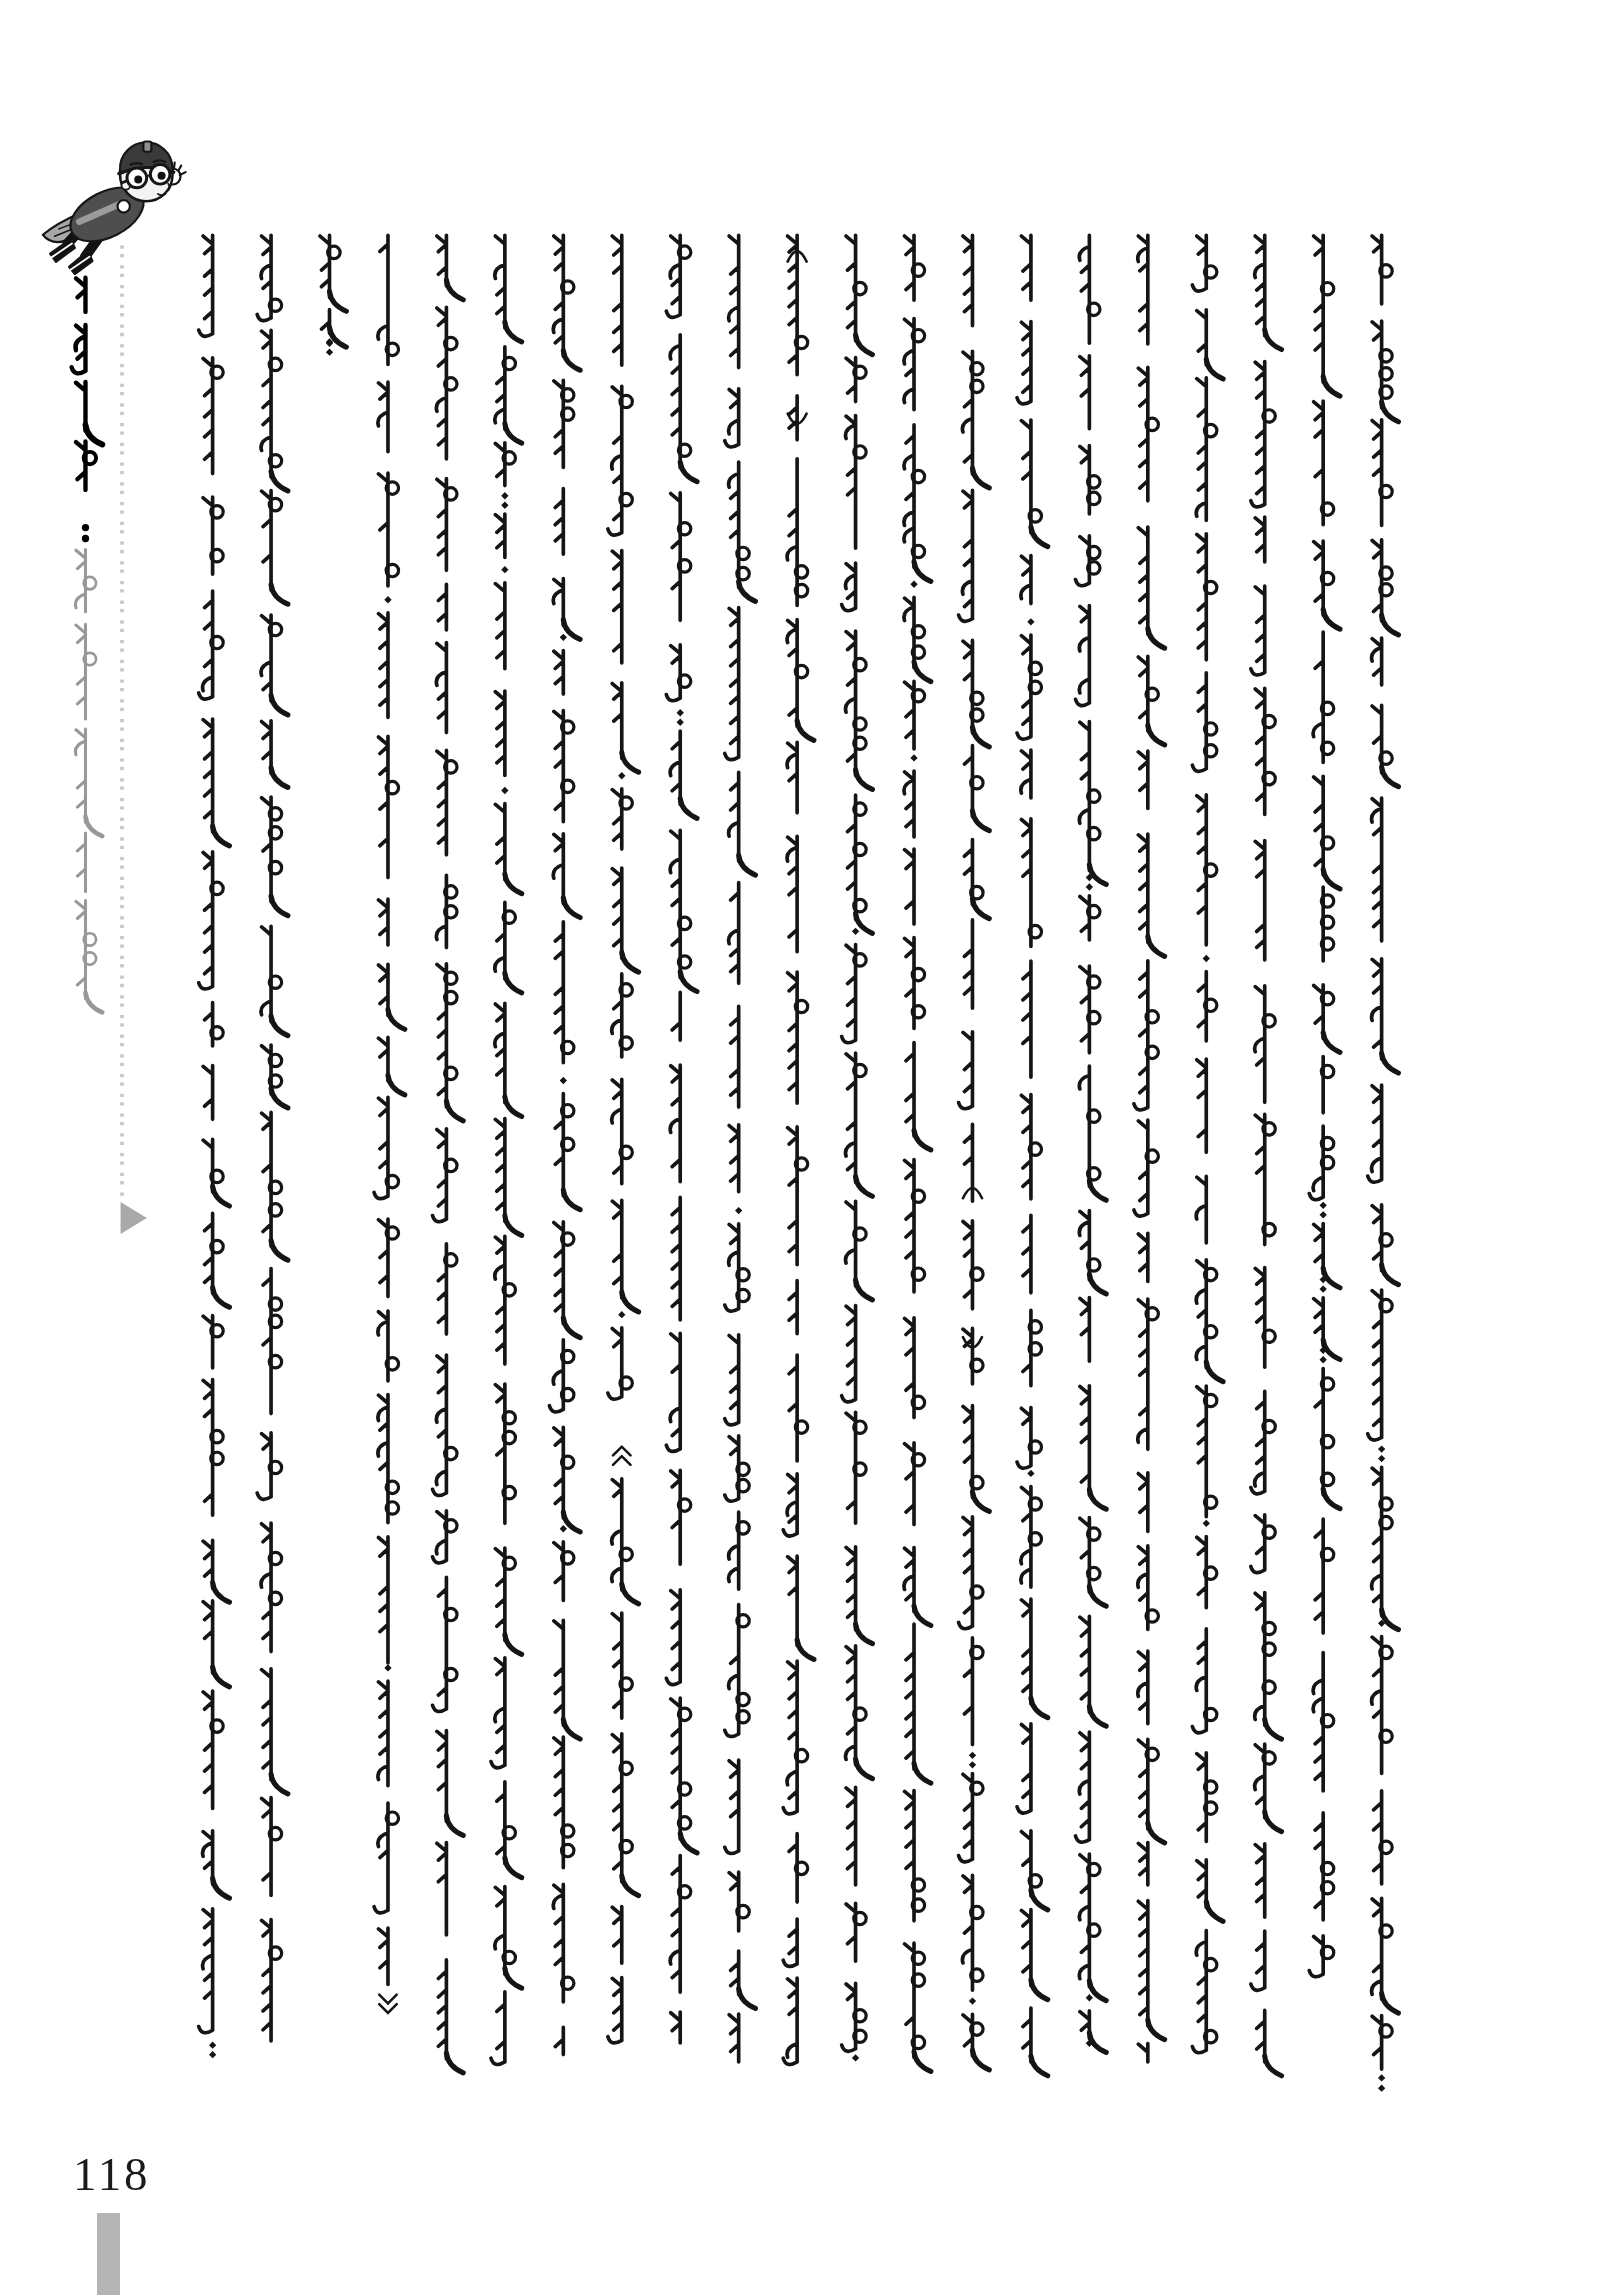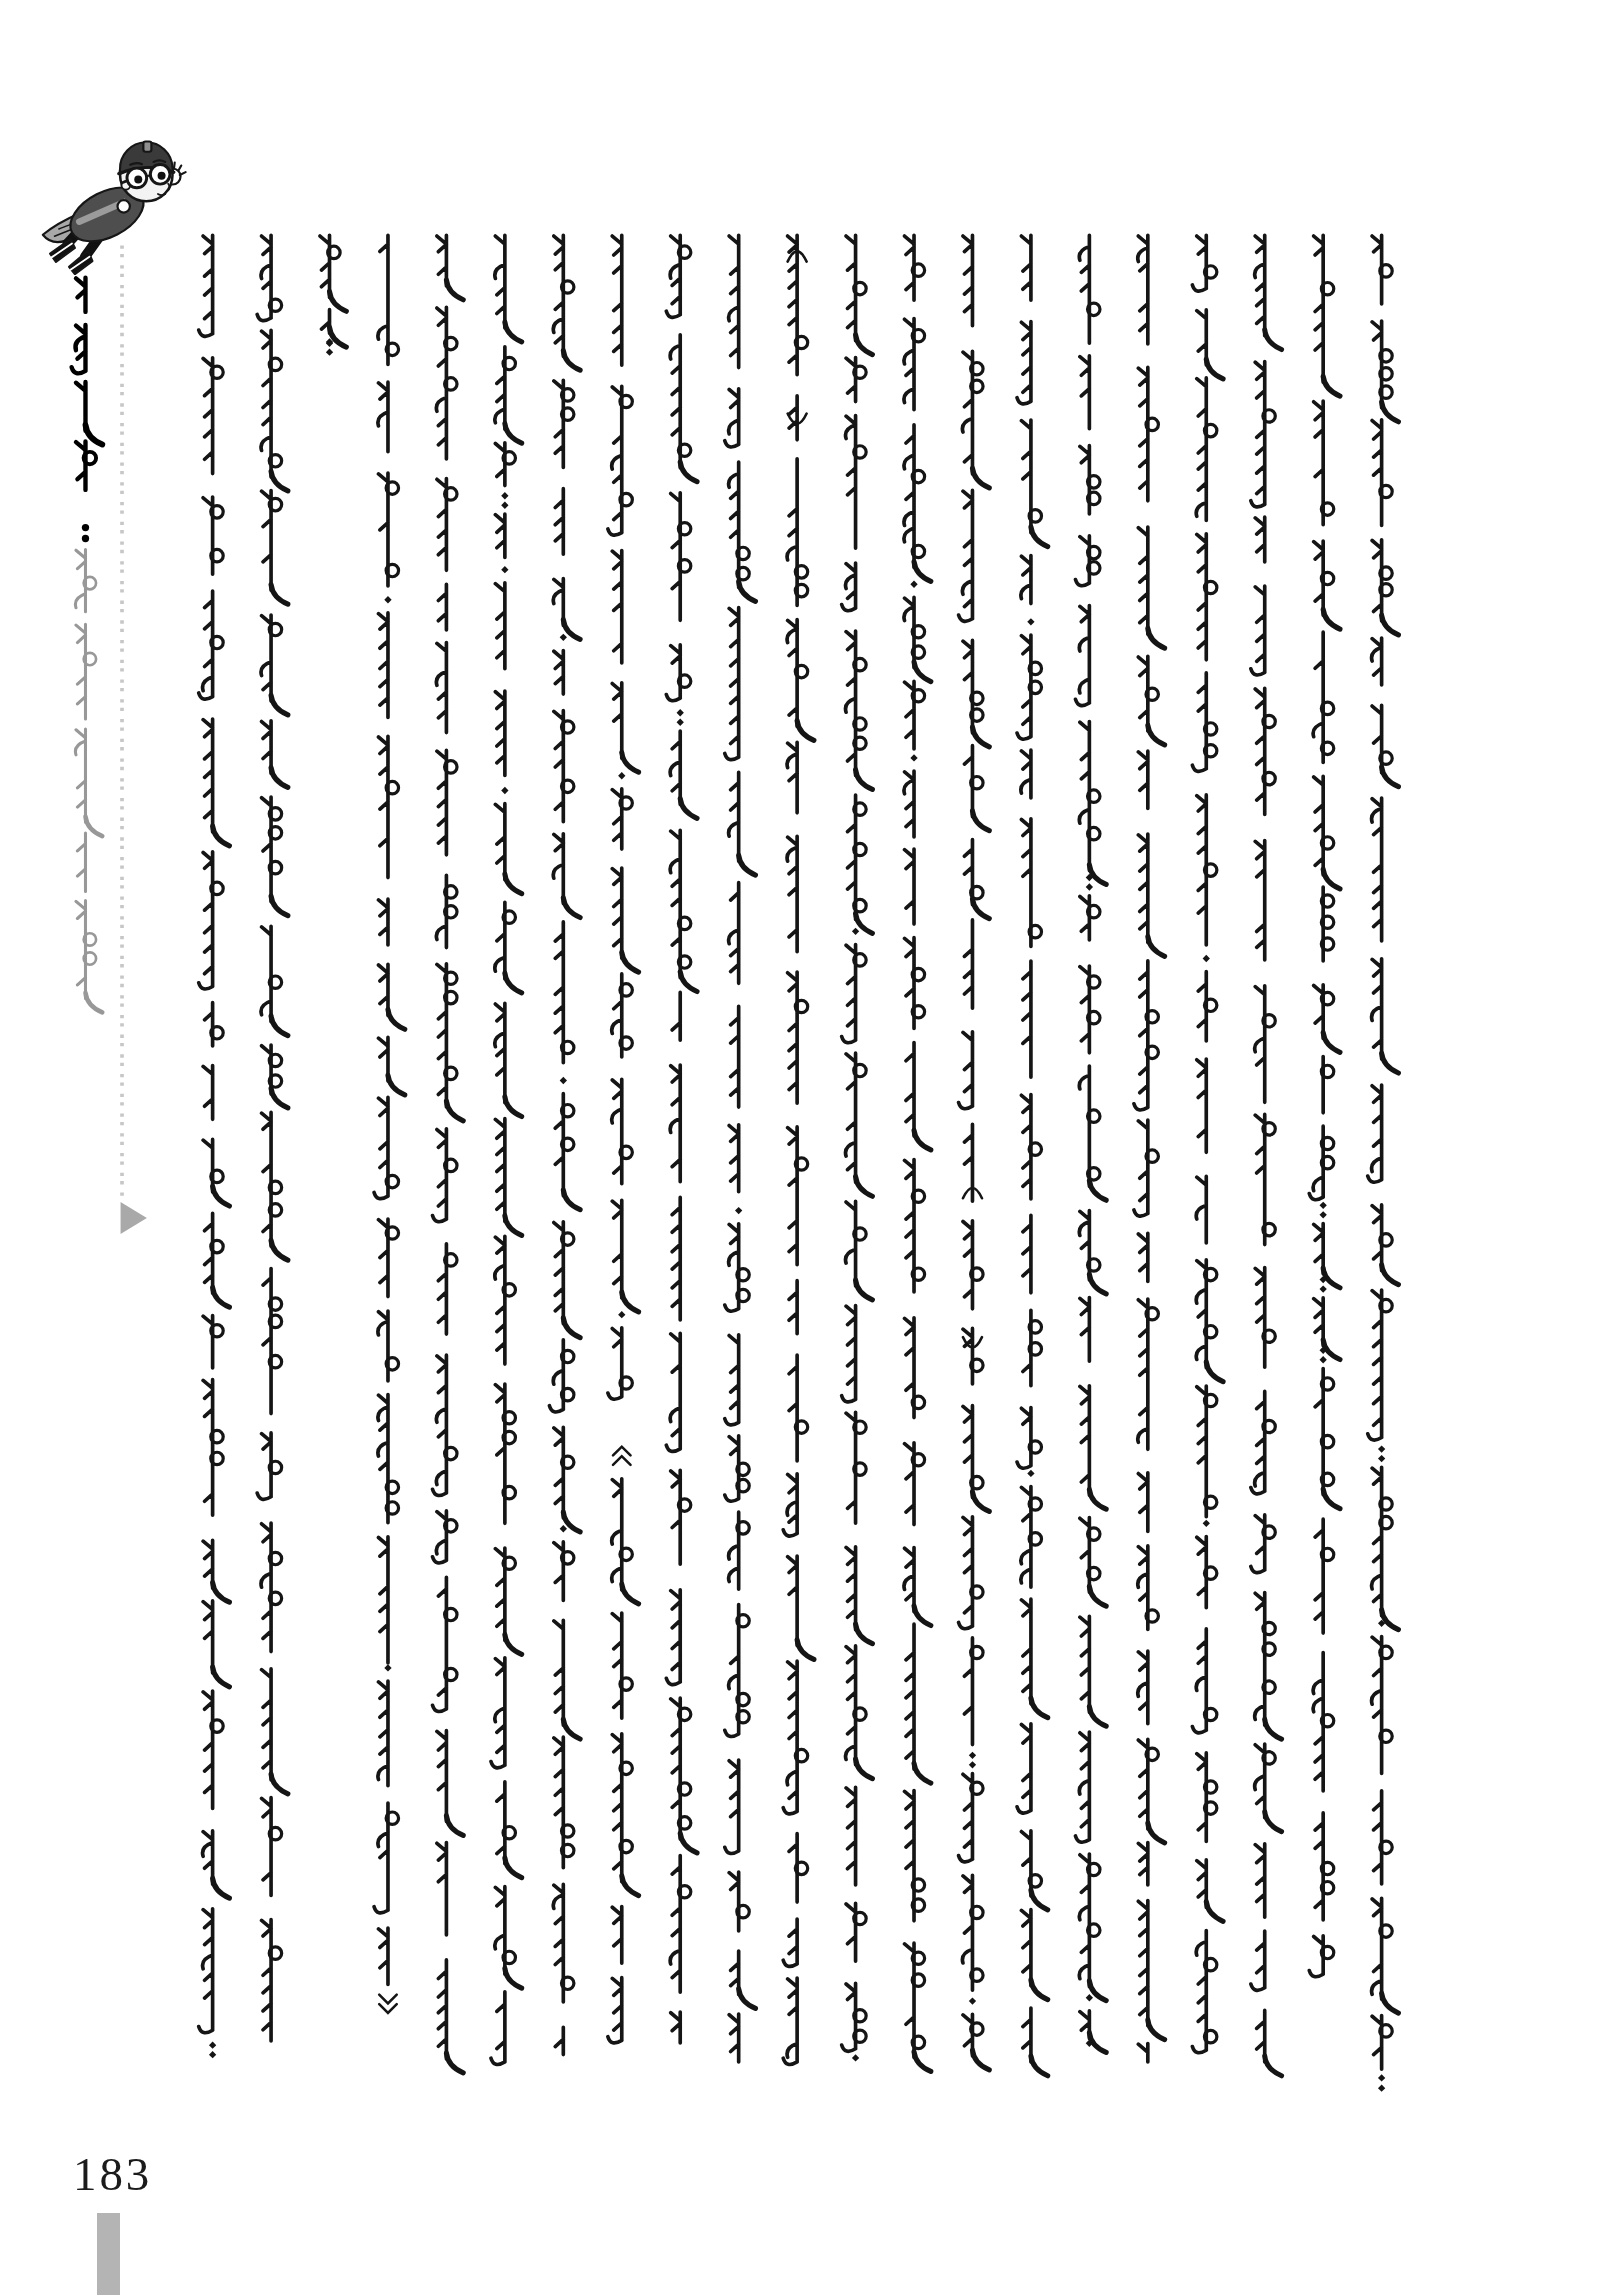--- a/index.html
+++ b/index.html
@@ -516,17 +516,17 @@
         <circle cx="1897" cy="2642.957408672292" r="8.5" fill="none" stroke="#151515" stroke-width="4.4"></circle>
         <circle cx="1897" cy="2779.6452750023454" r="8.5" fill="none" stroke="#151515" stroke-width="4.4"></circle>
         <path d="M1891 1978.2669384540059 L1896 1983.2669384540059 L1891 1988.2669384540059 L1886 1983.2669384540059 Z" fill="#151515"></path>
         <path d="M1891 1991.2669384540059 L1896 1996.2669384540059 L1891 2001.2669384540059 L1886 1996.2669384540059 Z" fill="#151515"></path>
         <path d="M1891 2216.725323144812 L1896 2221.725323144812 L1891 2226.725323144812 L1886 2221.725323144812 Z" fill="#151515"></path>
         <path d="M1891 2839 L1896 2844 L1891 2849 L1886 2844 Z" fill="#151515"></path>
         <path d="M1891 2853 L1896 2858 L1891 2863 L1886 2858 Z" fill="#151515"></path>
       </g>
     </svg>
 
-  <div id="page-number" style="color: rgb(27, 27, 27);">183</div>
+  <div id="page-number" style="color: rgb(27, 27, 27);">118</div>
 
   <div id="footer-bar" style="background: rgb(180, 180, 180);"></div>
 </div>
 
 
 </body></html>

